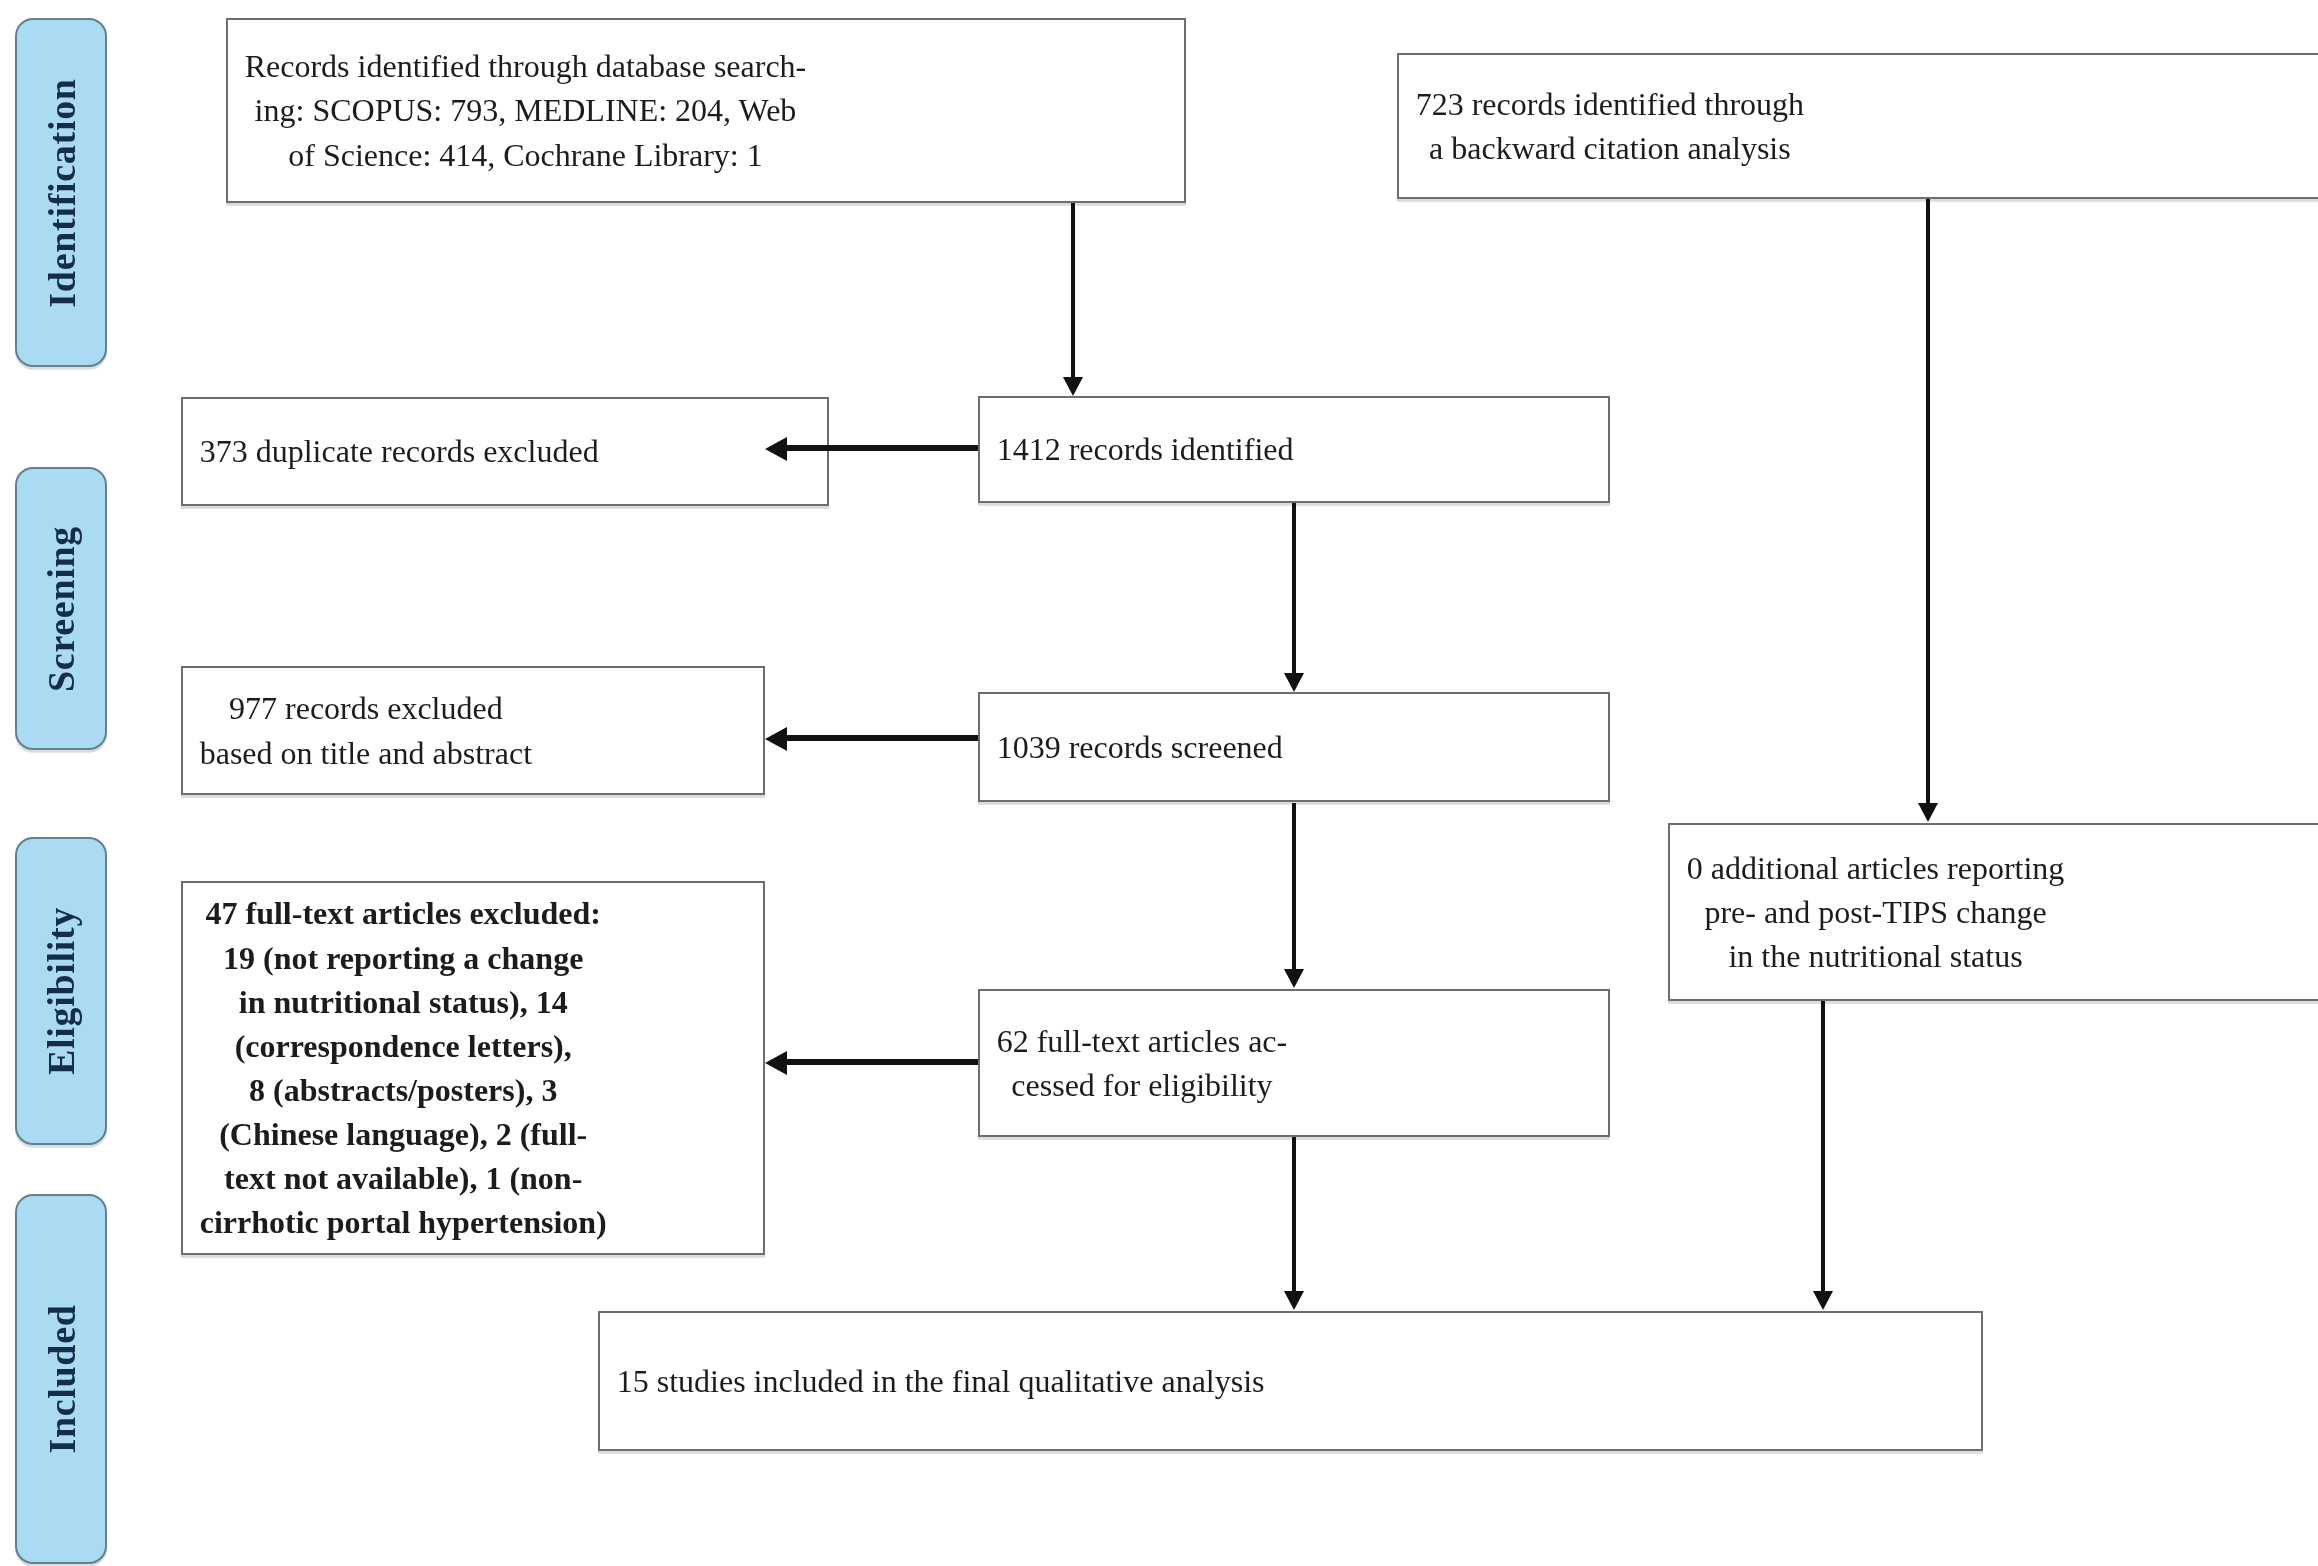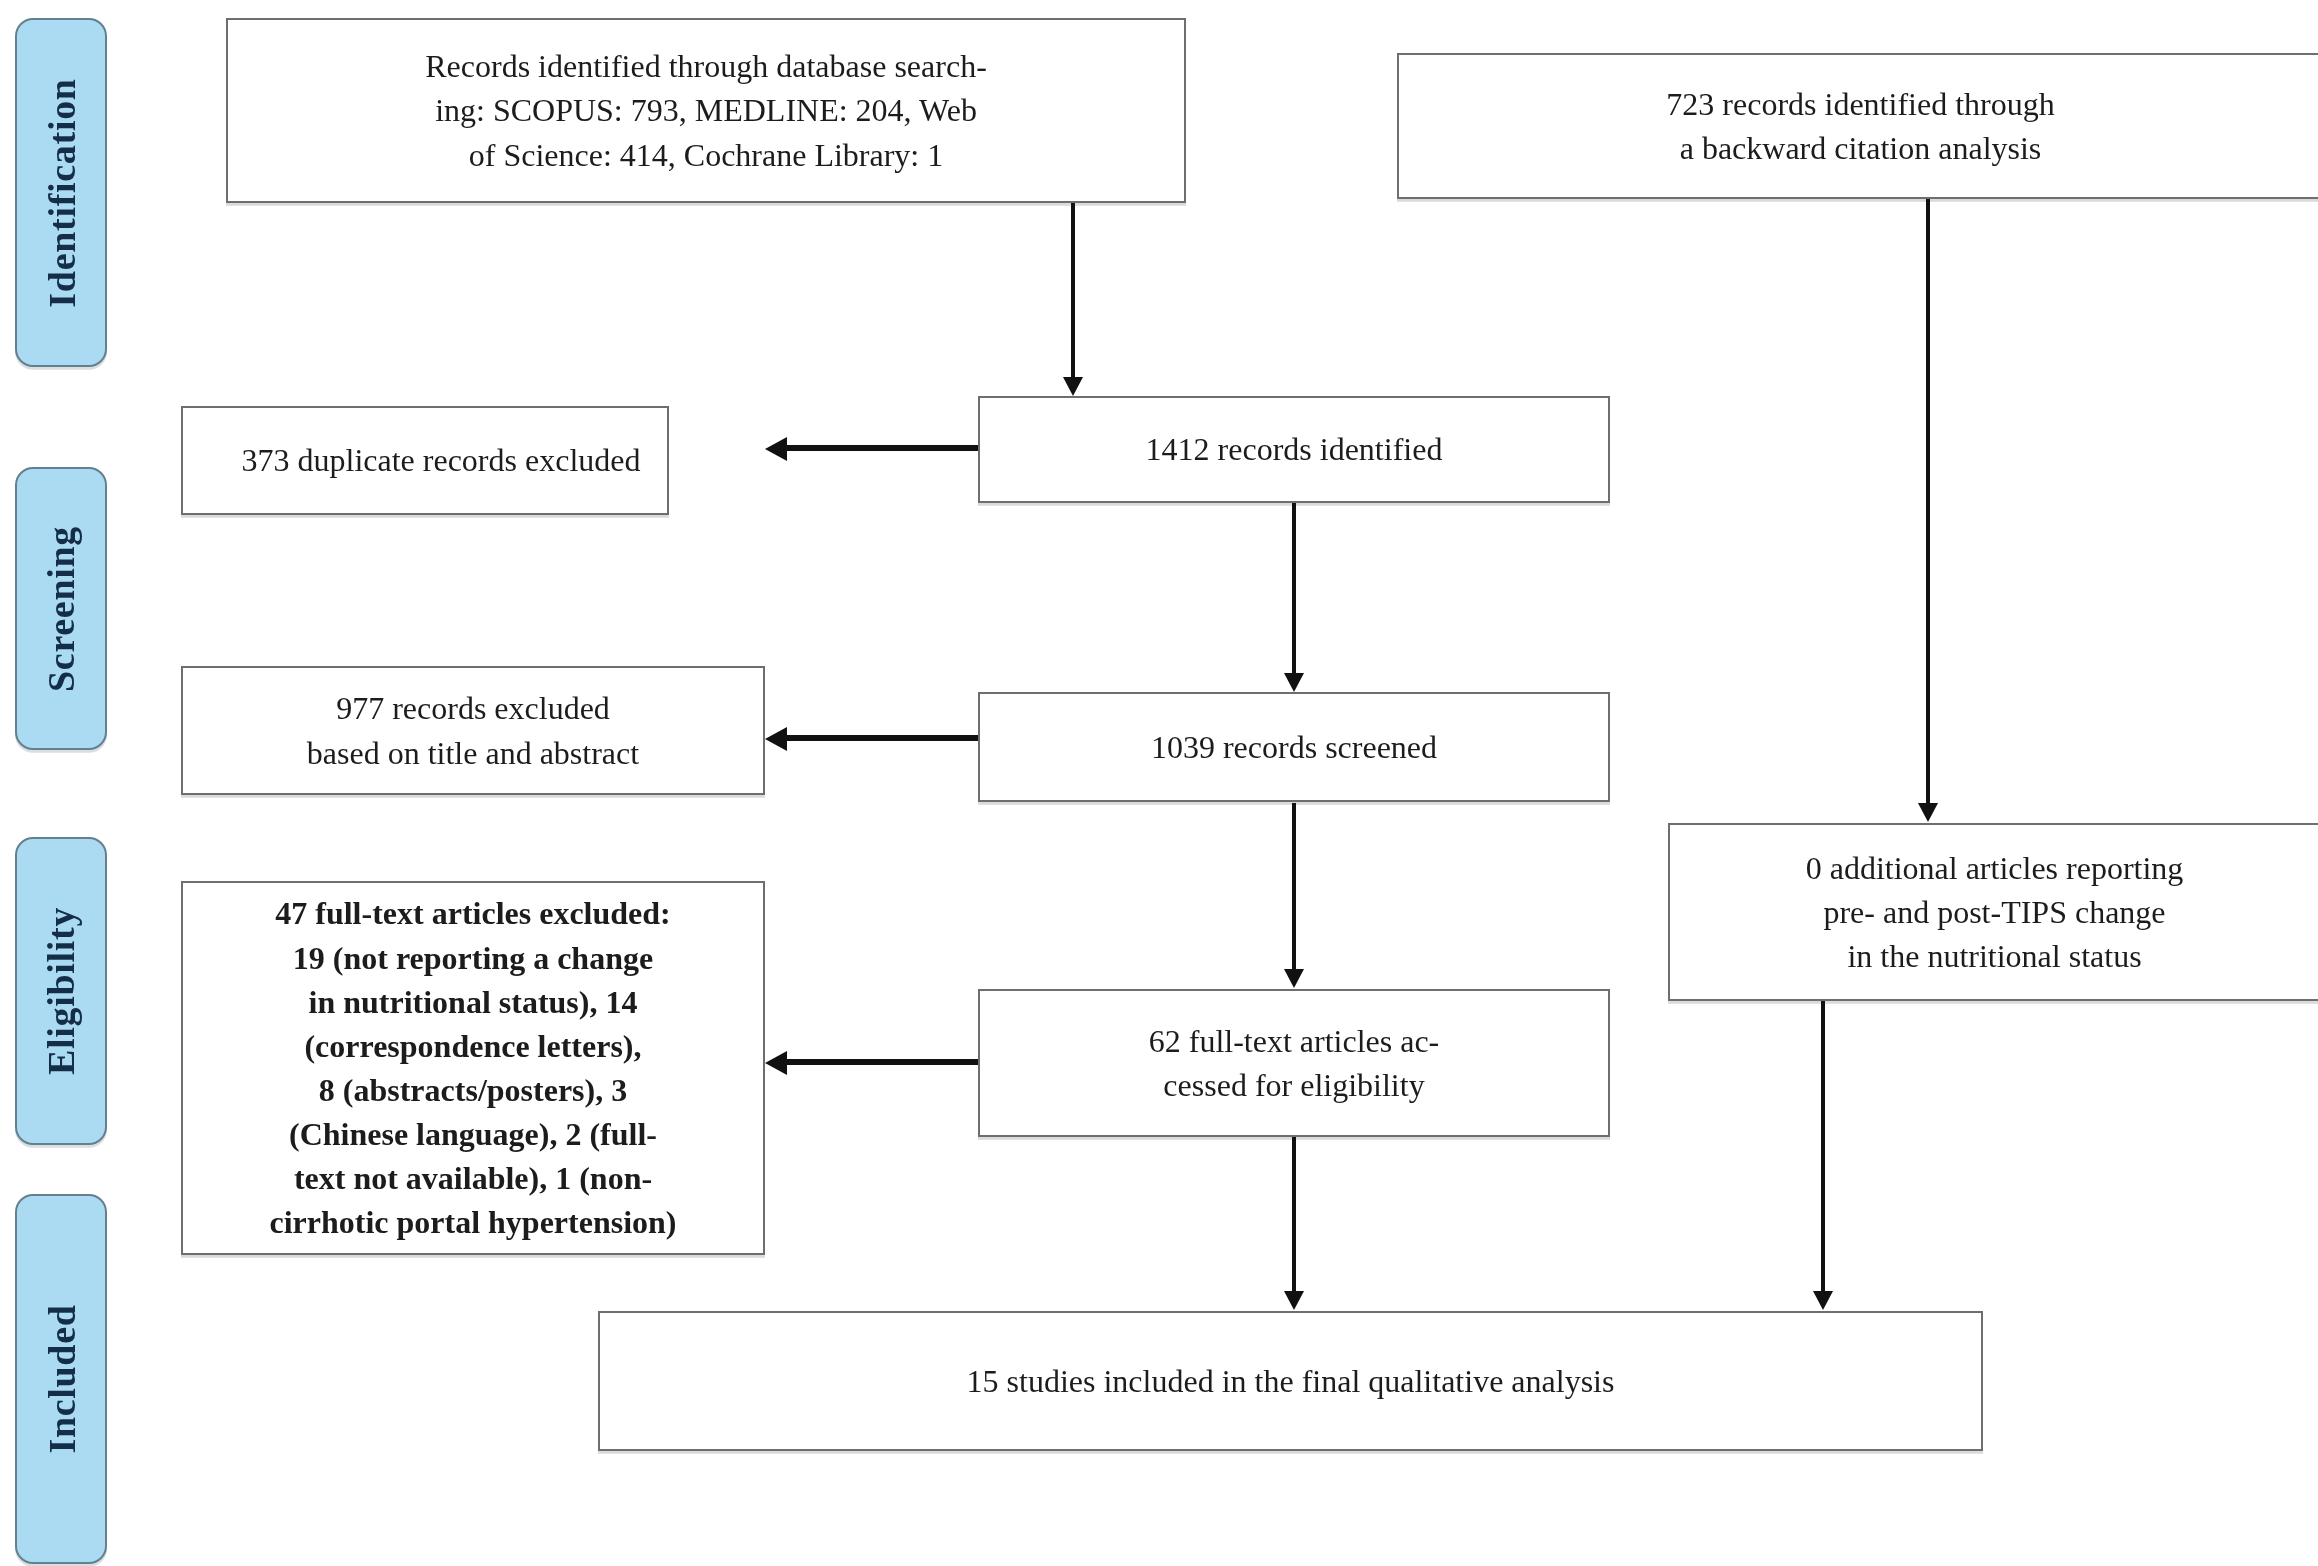--- a/index.html
+++ b/index.html
@@ -18,21 +18,21 @@
 
   
   .node {
     position: absolute;
     box-sizing: border-box;
     background: var(--node_fill, #ffffff);
     border: 2.1px solid var(--node_border, #6e6e6e);
     box-shadow: 0 2.8px 0 rgba(110,110,110,0.25);
     display: flex;
     align-items: center;
-    justify-content: center;
+    justify-content: flex-start;
     text-align: center;
   }
   .node-text {
     font-size: 32px;
     line-height: 1.38;
     color: var(--node_text, #1c1c1c);
     white-space: pre-line;
     padding: 4.2px 16.7px;
   }
 
@@ -111,21 +111,21 @@
 
   <div class="node" style="left:1397px;top:53px;width:927px;height:146px;">
     <span class="node-text">723 records identified through
 a backward citation analysis</span>
   </div>
 
   <div class="node" style="left:978px;top:396px;width:632px;height:107px;">
     <span class="node-text">1412 records identified</span>
   </div>
 
-  <div class="node" style="left:181px;top:406px;width:488px;height:109px;padding-left:32px;">
+  <div class="node" style="left:181px;top:397px;width:648px;height:109px;">
     <span class="node-text">373 duplicate records excluded</span>
   </div>
 
   <div class="node" style="left:978px;top:692px;width:632px;height:110px;">
     <span class="node-text">1039 records screened</span>
   </div>
 
   <div class="node" style="left:181px;top:666px;width:584px;height:129px;">
     <span class="node-text">977 records excluded
 based on title and abstract</span>

